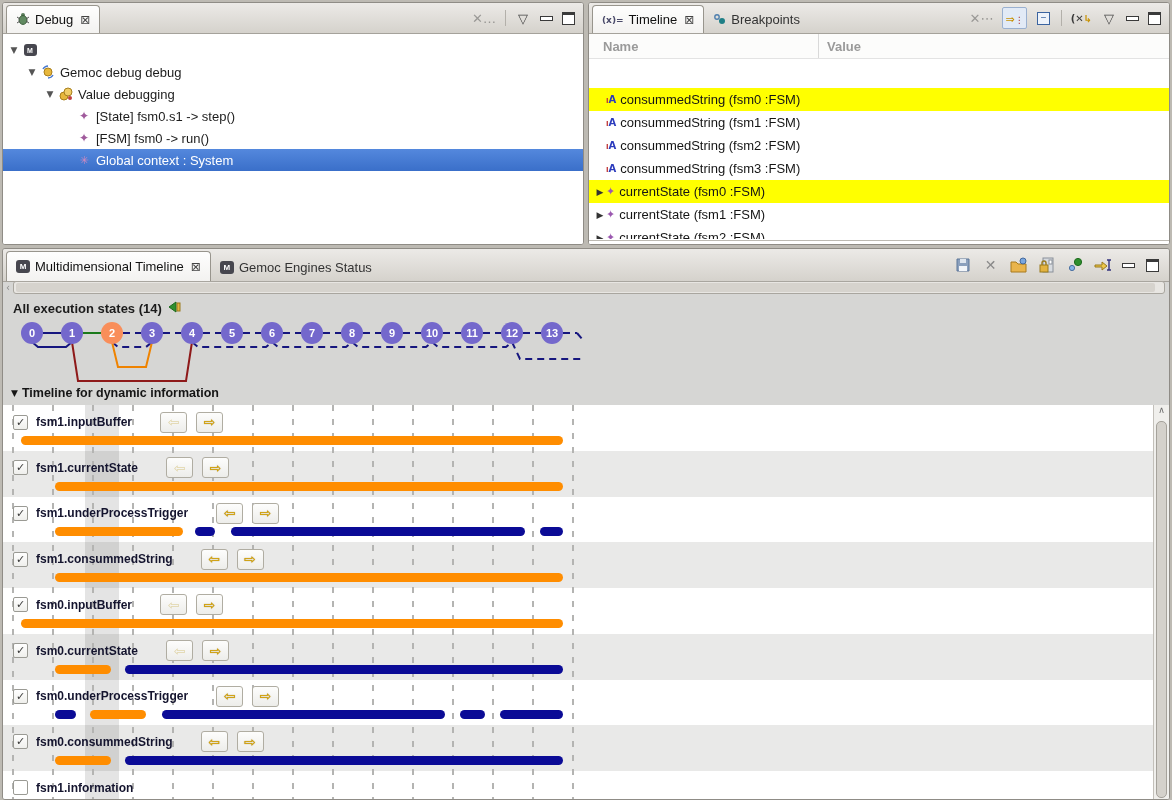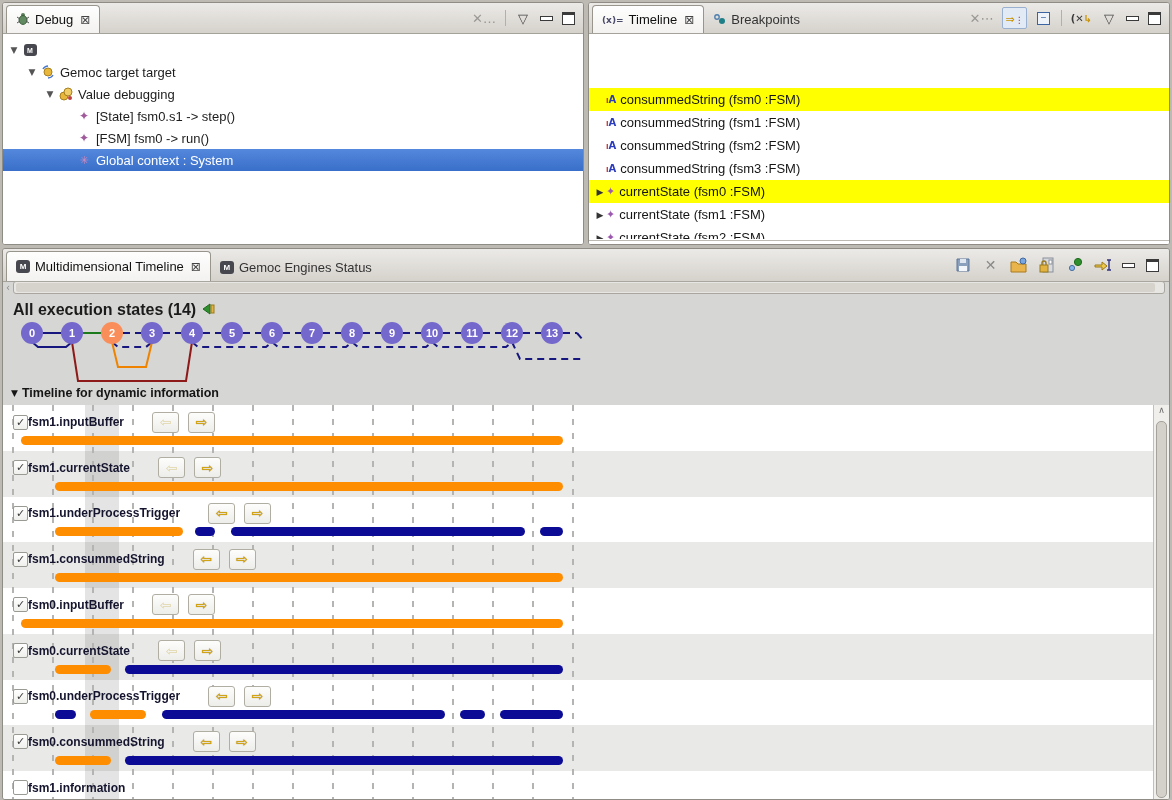--- a/index.html
+++ b/index.html
@@ -39,31 +39,31 @@
   .vrow .vl{flex:1;padding-left:8px;white-space:nowrap;overflow:hidden;}
   .vrow .exp{width:12px;font-size:9px;color:#333;text-align:center;flex:none;}
   .ic-str{display:inline-flex;align-items:baseline;font-weight:bold;margin-right:4px;font-size:10px;color:#2b3bbd;flex:none;}
   .ic-str i{font-style:normal;color:#c03a3a;font-size:7px;}
   .vdetails{position:absolute;left:0;right:0;top:206px;bottom:0;background:#fff;border-top:1px solid #bdbab3;}
   
   .hscroll{position:absolute;left:0;top:31px;width:100%;height:15px;display:flex;align-items:center;}
   .hscroll .ch{color:#8a8a8a;font-size:10px;width:10px;text-align:center;}
   .hscroll .track{flex:1;height:11px;margin-right:4px;background:#e8e6e2;border:1px solid #a9a69f;border-radius:3px;position:relative;}
   .hscroll .thumb{position:absolute;left:2px;top:1px;bottom:1px;width:99%;background:#d6d3cd;border-radius:2px;}
-  .tl-heading{position:absolute;left:10px;top:52px;font-size:16px;font-weight:bold;color:#1b1b1b;display:flex;align-items:center;gap:5px;}
+  .tl-heading{position:absolute;left:10px;top:52px;font-size:13px;font-weight:bold;color:#1b1b1b;display:flex;align-items:center;gap:5px;}
   .tl-section{position:absolute;left:8px;top:137px;font-size:12.5px;font-weight:bold;color:#151515;display:flex;align-items:center;gap:4px;}
   .tl-section .tri{font-size:9px;}
   #states-svg{position:absolute;left:0;top:66px;}
   #rows-area{position:absolute;left:0;top:156px;width:100%;height:395px;background:#fff;overflow:hidden;}
   .tlrow{position:absolute;left:0;width:100%;height:46px;}
   .tlrow.alt{background:#e9e9e8;}
   .tl-band{position:absolute;left:82px;top:0;width:34px;height:100%;background:rgba(90,90,90,0.16);}
   .tl-label-line{position:absolute;left:0;top:6px;height:22px;display:flex;align-items:center;}
   .cb{width:13px;height:13px;border:1px solid #9a9a94;border-radius:2px;background:linear-gradient(#fff,#efefec);margin-left:10px;display:inline-flex;align-items:center;justify-content:center;font-size:11px;color:#3a3a3a;flex:none;}
-  .tl-lbl{font-size:12px;font-weight:bold;color:#14142e;white-space:nowrap;}
+  .tl-lbl{font-size:12px;font-weight:bold;color:#14142e;margin-left:8px;white-space:nowrap;}
   .abtn{width:25px;height:19px;border:1px solid #b0ada2;border-radius:3px;background:linear-gradient(#fdfdfc,#ededea);display:inline-flex;align-items:center;justify-content:center;font-size:14px;line-height:1;}
   .abtn.back{margin-left:28px;}
   .abtn.fwd{margin-left:9px;}
   .abtn .ar{color:#d9a404;text-shadow:0 0 1px #8a6a00;}
   .abtn.dim .ar{color:#d9c98e;text-shadow:none;opacity:.75;}
   .bar{position:absolute;height:9px;border-radius:5px;top:31px;}
   .vscroll{position:absolute;right:0;top:0;width:15px;height:100%;background:#f0efec;border-left:1px solid #c3c0ba;}
   .vscroll .up{display:block;text-align:center;color:#6a6a6a;font-size:9px;height:14px;}
   .vscroll .vthumb{position:absolute;left:2px;right:2px;top:16px;bottom:2px;background:#d4d1cb;border:1px solid #a5a29b;border-radius:5px;}
   .tabicon{width:14px;height:13px;border-radius:3px;background:#47474f;color:#fff;font-size:8px;font-weight:bold;display:inline-flex;align-items:center;justify-content:center;flex:none;}
@@ -111,21 +111,21 @@
         </div>
         <div class="trow" style="padding-left: 24px;">
           <span class="exp g">▼</span>
           <span class="ticon">
             <svg width="14" height="14">
               <path d="M2 4a6 6 0 0 1 5-3" stroke="#4a7ad0" fill="none" stroke-width="1.5"></path>
               <path d="M12 10a6 6 0 0 1-5 3" stroke="#4a7ad0" fill="none" stroke-width="1.5"></path>
               <circle cx="7" cy="7" r="4" fill="#e7b73c" stroke="#a87f1d"></circle>
             </svg>
           </span>
-          <span>Gemoc target target</span>
+          <span>Gemoc debug debug</span>
         </div>
         <div class="trow" style="padding-left: 42px;">
           <span class="exp g">▼</span>
           <span class="ticon">
             <svg width="14" height="14">
               <circle cx="5" cy="9" r="4" fill="#e7b73c" stroke="#a87f1d"></circle>
               <circle cx="9" cy="5" r="4" fill="#f0cc66" stroke="#a87f1d"></circle>
               <circle cx="11" cy="11" r="2" fill="#c04040"></circle>
             </svg>
           </span>
@@ -183,20 +183,24 @@
       <span class="tbtn g">▽</span>
       <span class="winbtn min">
           <i></i>
         </span>
       <span class="winbtn max">
           <i></i>
         </span>
     </div>
   </div>
   <div class="pbody">
+    <div class="vcolhead">
+      <div class="c1">Name</div>
+      <div class="c2">Value</div>
+    </div>
     <div id="var-rows">
         <div class="vrow hl">
           <div class="nm">
             <span class="exp g"></span>
             <span class="ic-str g"><i>I</i>A</span>
             <span>consummedString (fsm0 :FSM)</span>
           </div>
           <div class="vl"></div>
         </div>
         <div class="vrow">

